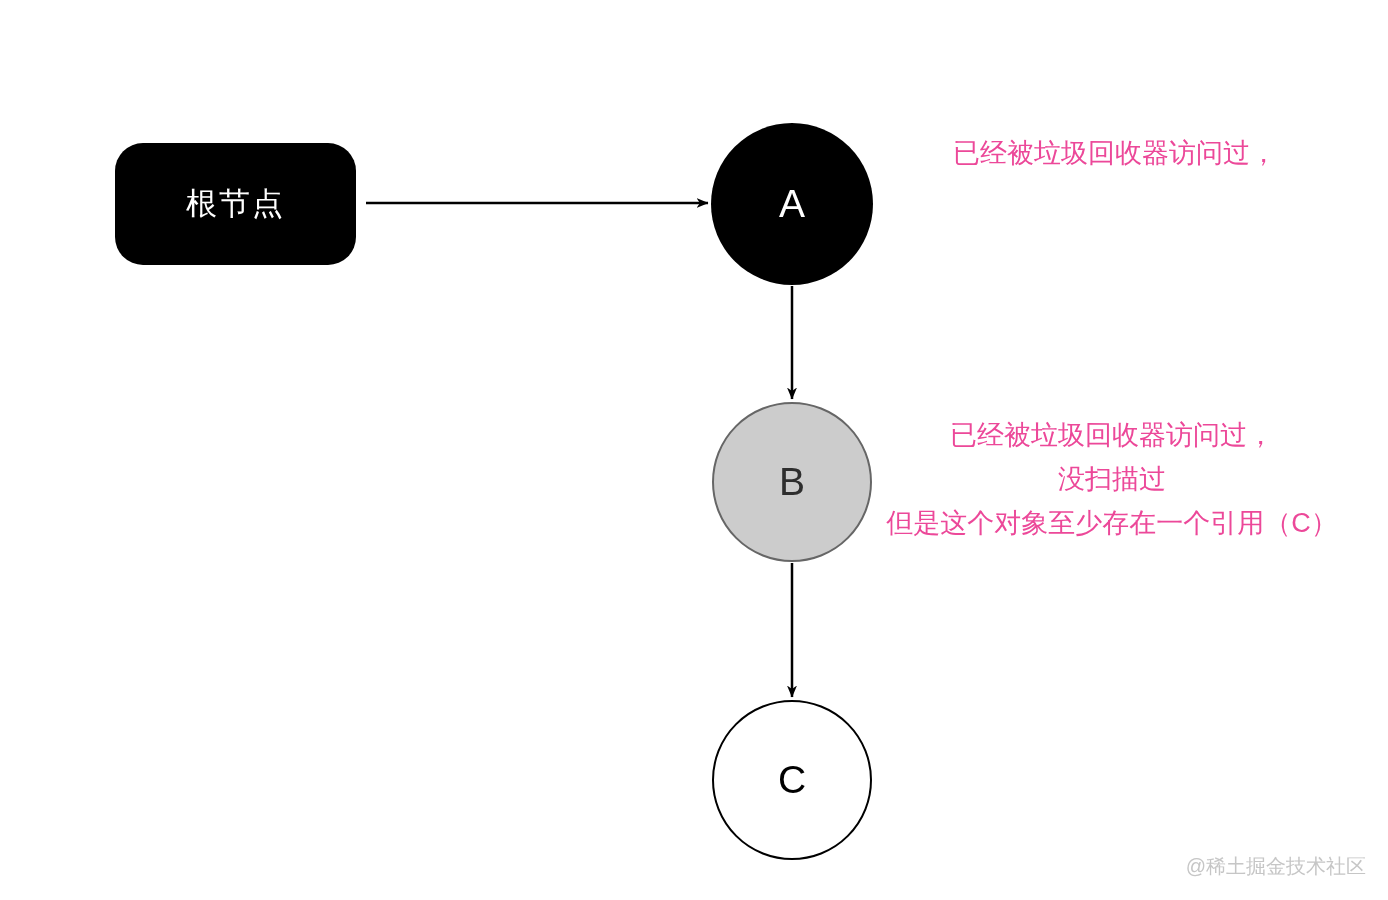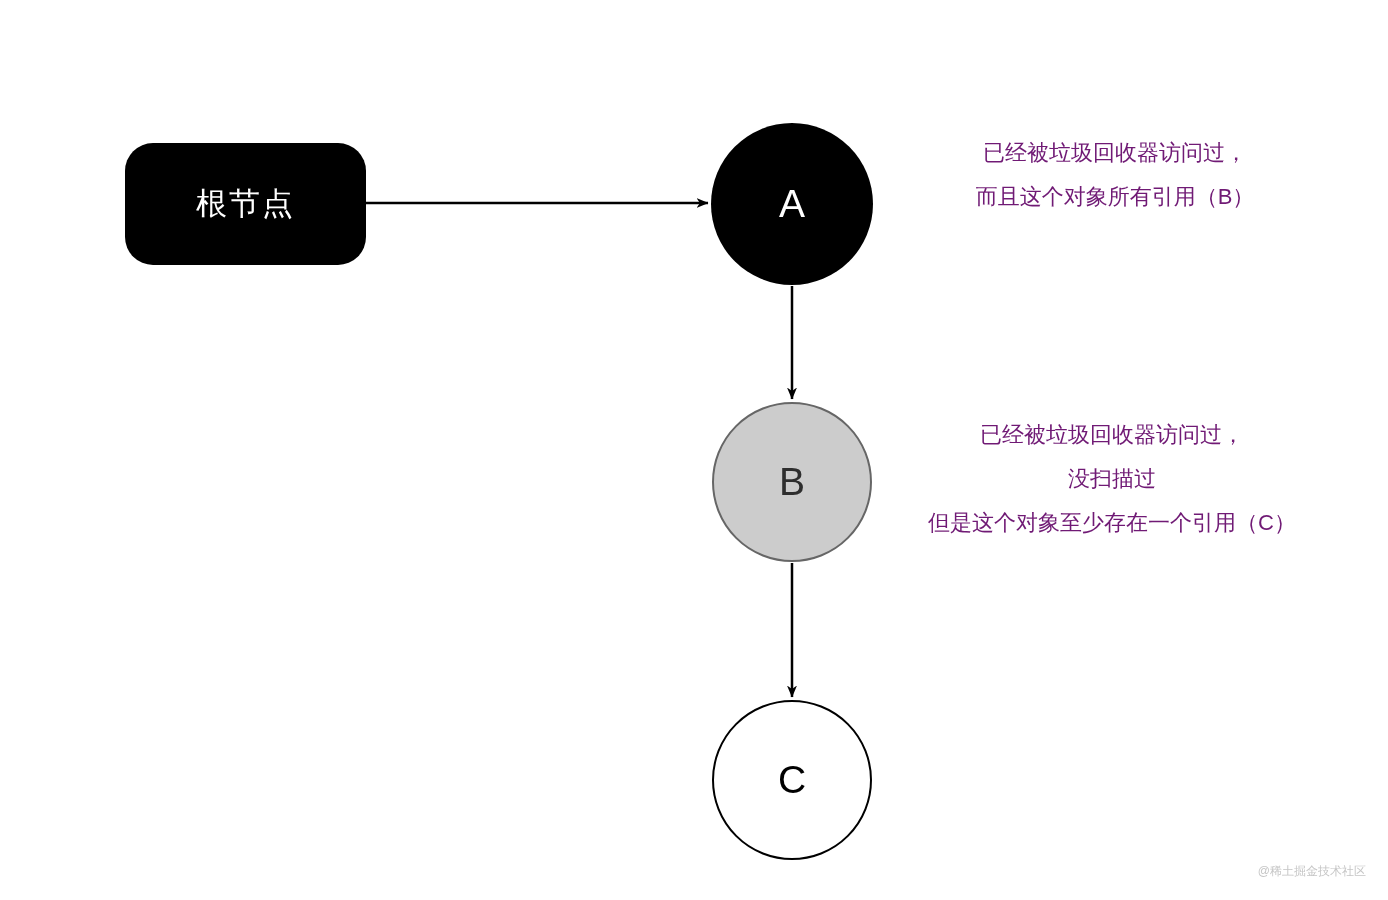--- a/index.html
+++ b/index.html
@@ -16,21 +16,21 @@
     width: 1388px; height: 900px;
   }
   .edges-svg {
     position: absolute;
     left: 0; top: 0;
     width: 1388px; height: 900px;
     pointer-events: none;
   }
   .root-node {
     position: absolute;
-    left: 125px; top: 143px;
+    left: 115px; top: 143px;
     width: 241px; height: 122px;
     background: #000000;
     border-radius: 28px;
     display: flex;
     align-items: center;
     justify-content: center;
   }
   .root-node .label {
     color: #ffffff;
     font-size: 31px;
@@ -62,33 +62,33 @@
     left: 712px; top: 700px;
     width: 160px; height: 160px;
     background: #ffffff;
     border: 2px solid #000000;
     color: #000000;
   }
   .annotation {
     position: absolute;
     width: 500px;
     text-align: center;
-    color: #701a75;
-    font-size: 22px;
+    color: #ec4899;
+    font-size: 27px;
     line-height: 44px;
   }
   .annotation-a { left: 865px; top: 131px; }
   .annotation-b { left: 862px; top: 413px; }
   .annotation .ann-line { display: block; }
   .watermark {
     position: absolute;
     right: 22px;
     bottom: 20px;
     color: #c6c6c6;
-    font-size: 12px;
+    font-size: 20px;
   }
 </style>
 </head>
 <body>
 
 <div class="canvas">
 
   <svg class="edges-svg" viewBox="0 0 1388 900" xmlns="http://www.w3.org/2000/svg">
     <defs>
       <marker id="arrowhead" markerWidth="13" markerHeight="11" refX="11.5" refY="5" orient="auto" markerUnits="userSpaceOnUse">
@@ -111,21 +111,20 @@
   <div class="node-circle node-b">
     <span>B</span>
   </div>
 
   <div class="node-circle node-c">
     <span>C</span>
   </div>
 
   <div class="annotation annotation-a">
     <span class="ann-line">已经被垃圾回收器访问过，</span>
-    <span class="ann-line">而且这个对象所有引用（B）</span>
   </div>
 
   <div class="annotation annotation-b">
     <span class="ann-line">已经被垃圾回收器访问过，</span>
     <span class="ann-line">没扫描过</span>
     <span class="ann-line">但是这个对象至少存在一个引用（C）</span>
   </div>
 
   <div class="watermark">@稀土掘金技术社区</div>
 

